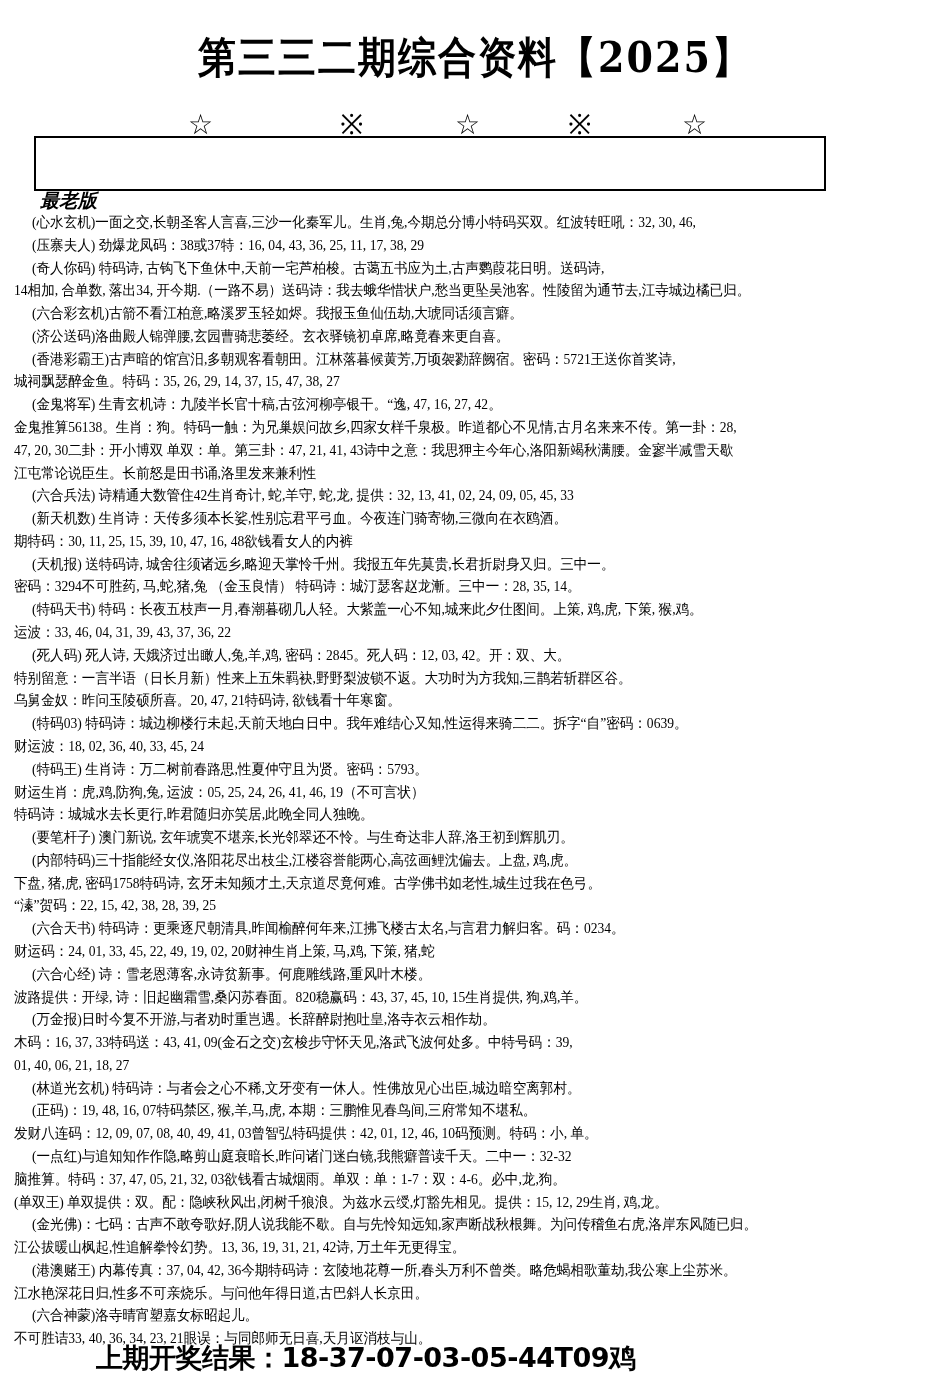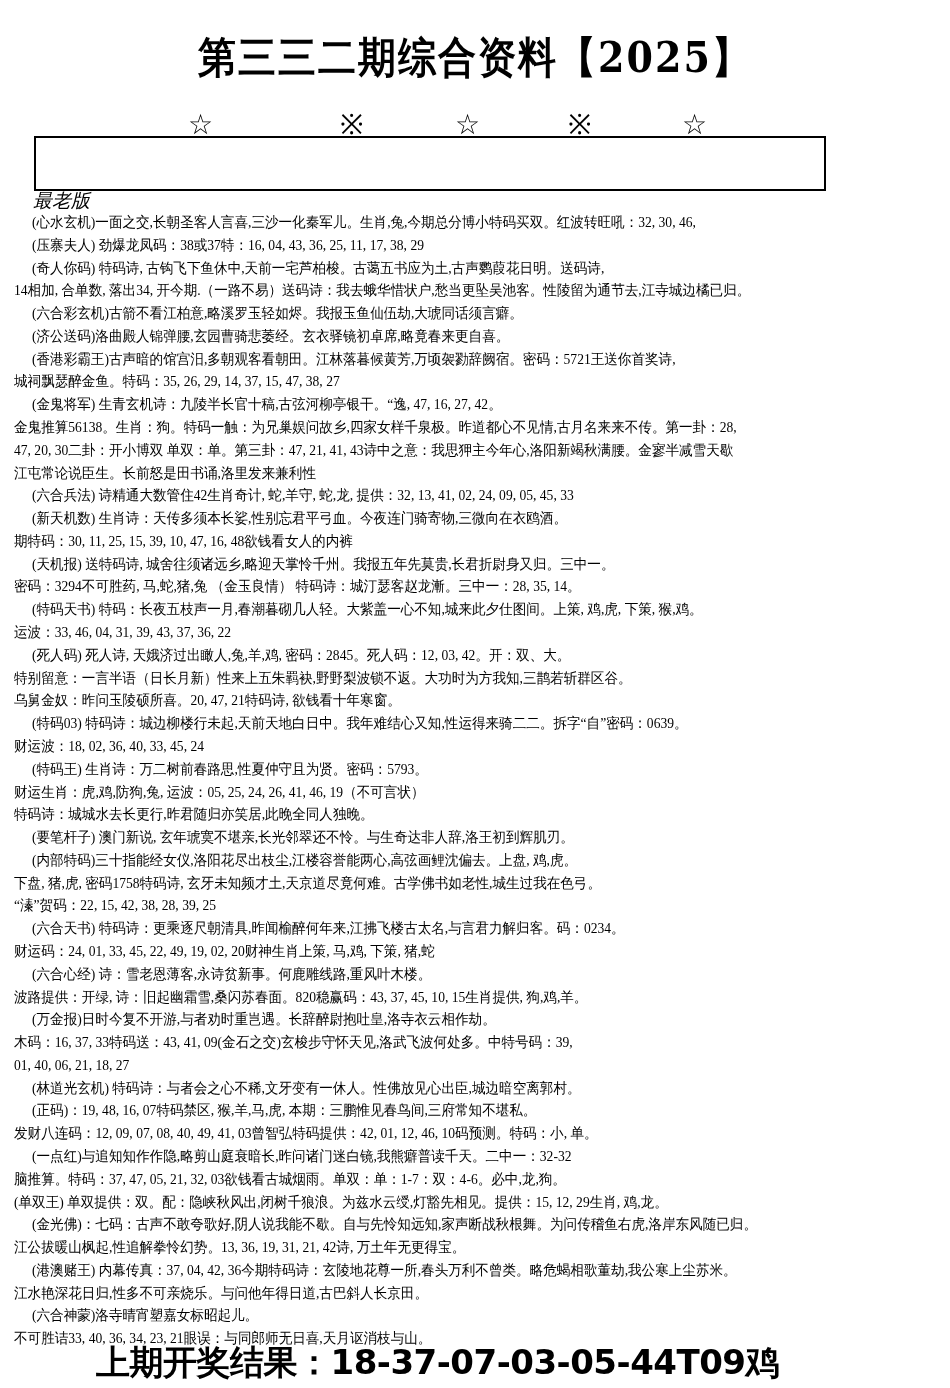--- a/index.html
+++ b/index.html
@@ -5,30 +5,30 @@
   html, body { margin:0; padding:0; background:#ffffff; }
   body { width:950px; height:1388px; position:relative; overflow:hidden; color:#000;
          font-family:"DejaVu Serif","Liberation Serif",serif; }
   .title { position:absolute; left:0; top:32px; width:950px; text-align:center;
            font-size:38px; letter-spacing:2px; font-weight:bold; transform:scaleY(1.12);
            font-family:"DejaVu Serif","Liberation Serif",serif; }
   .decor { position:absolute; top:110px; left:0; width:950px; height:30px; }
   .decor span { position:absolute; font-size:28px; line-height:30px; }
   .banner { position:absolute; left:34px; top:136px; width:792px; height:55px;
             border:2px solid #000; background:#fff; box-sizing:border-box; }
-  .edition { position:absolute; left:33px; top:188px; font-size:19px; font-weight:normal;
+  .edition { position:absolute; left:40px; top:188px; font-size:19px; font-weight:bold;
              font-style:italic; font-family:"DejaVu Serif",serif; }
   .lines { position:absolute; left:0; top:212px; width:950px; }
   .line { position:absolute; left:14px; white-space:nowrap; font-size:14.6px;
           line-height:20px; transform-origin:left center; transform:scaleX(0.93);
           font-family:"Liberation Serif","DejaVu Serif",serif; }
   .line.indent { left:32px; }
   .overlay { position:absolute; left:96px; top:1340px; white-space:nowrap;
              font-family:"DejaVu Sans","Liberation Sans",sans-serif; font-weight:bold;
-             font-size:34px; letter-spacing:-0.5px; color:#000;
+             font-size:27px; letter-spacing:-0.5px; color:#000;
              text-shadow:0 0 2px #fff,0 0 3px #fff; }
 </style>
 </head>
 <body>
 
 <div class="title">第三三二期综合资料【2025】</div>
 
 <div class="decor">
   <span style="left:188px">☆</span>
   <span style="left:340px">※</span>

